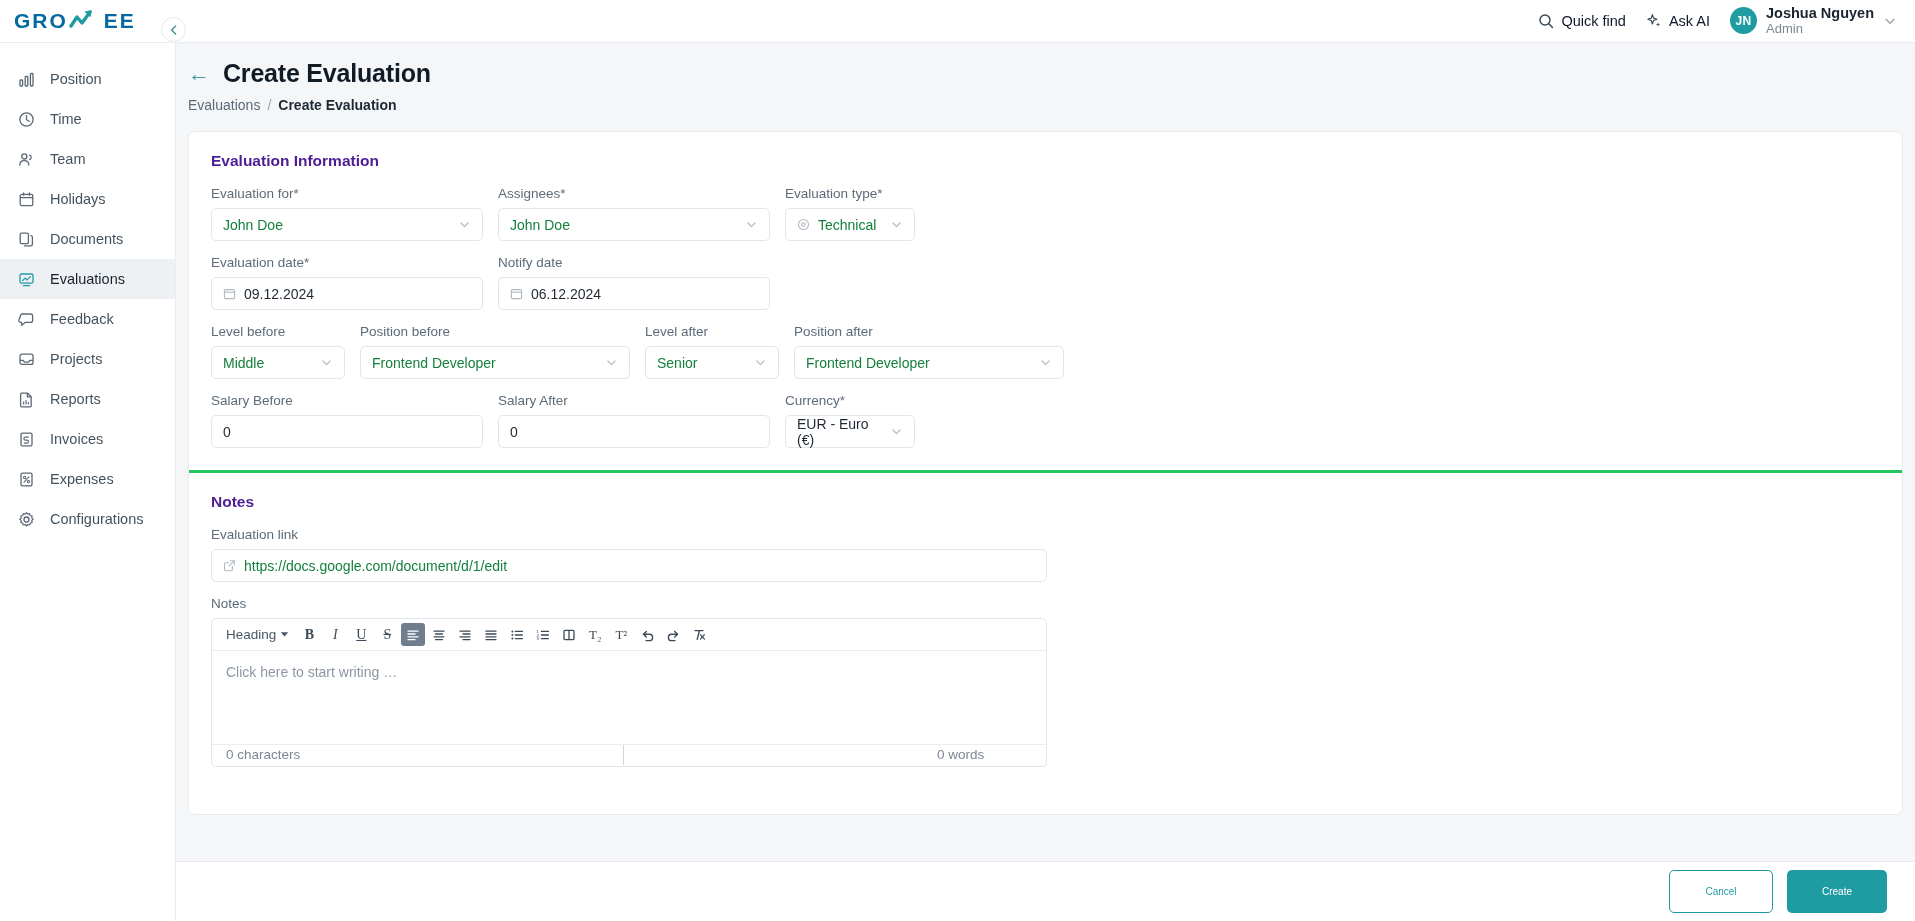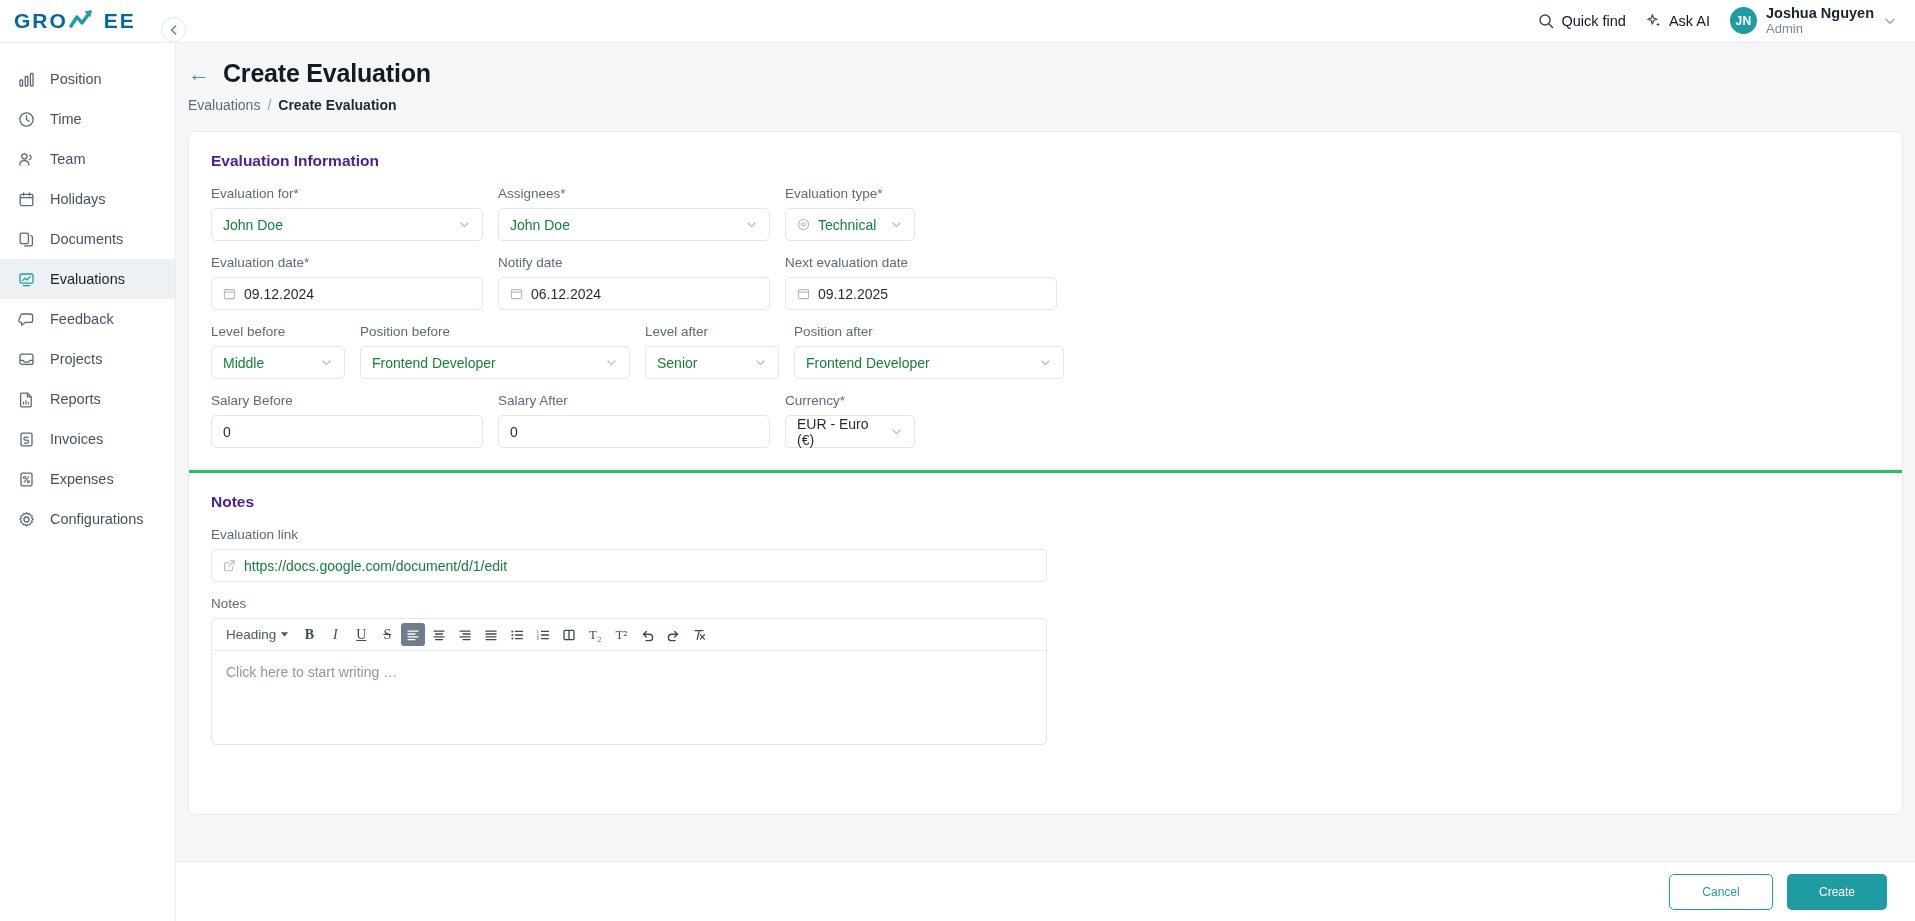--- a/index.html
+++ b/index.html
@@ -126,21 +126,21 @@
   .editor-foot .divider { position: absolute; left: 411px; top: 0; width: 1px; height: 20px; background: #cfd6dd; }
 
   
   .footer-bar {
     position: absolute; bottom: 0; left: 176px; width: 1739px; height: 60px;
     background: #ffffff; border-top: 1px solid #e7ebef;
     display: flex; align-items: center; justify-content: flex-end;
     gap: 14px; padding-right: 28px; z-index: 18;
   }
   .btn {
-    height: 36px; min-width: 104px; border-radius: 5px; font-size: 12px;
+    height: 43px; min-width: 104px; border-radius: 5px; font-size: 10px;
     display: flex; align-items: center; justify-content: center; cursor: pointer;
   }
   .btn-ghost { border: 1px solid #1f9ca2; color: #1f9ca2; background: #fff; }
   .btn-primary { background: #1f9ca2; color: #ffffff; min-width: 100px; }
   svg { display: block; }
 </style>
 </head>
 <body>
 
 <div class="app">
@@ -414,32 +414,20 @@
               <span class="pre-ico">
                 <svg width="13" height="13" viewBox="0 0 13 13">
                     <rect x="1.4" y="2.6" width="10.2" height="9" rx="1.2" fill="none" stroke="#b0b9c2" stroke-width="1.1"></rect>
                     <line x1="1.4" y1="5.2" x2="11.6" y2="5.2" stroke="#b0b9c2" stroke-width="1.1"></line>
                   </svg>
               </span>
               <span class="val">06.12.2024</span>
             </div>
           </div>
 
-          <div class="c-w1">
-            <div class="field-label">Next evaluation date</div>
-            <div class="control">
-              <span class="pre-ico">
-                <svg width="13" height="13" viewBox="0 0 13 13">
-                    <rect x="1.4" y="2.6" width="10.2" height="9" rx="1.2" fill="none" stroke="#b0b9c2" stroke-width="1.1"></rect>
-                    <line x1="1.4" y1="5.2" x2="11.6" y2="5.2" stroke="#b0b9c2" stroke-width="1.1"></line>
-                  </svg>
-              </span>
-              <span class="val">09.12.2025</span>
-            </div>
-          </div>
         </div>
 
         <div class="grid-row">
           <div class="c-lvl">
             <div class="field-label">Level before</div>
             <div class="control">
               <span class="val placeholder">Middle</span>
               <span class="caret">
                 <svg width="13" height="13" viewBox="0 0 13 13">
                     <path d="M3 5 L6.5 8.6 L10 5" fill="none" stroke="#b4bdc6" stroke-width="1.3" stroke-linecap="round" stroke-linejoin="round"></path>
@@ -644,20 +632,25 @@
                       <path d="M8.4 6.6 L12.4 11.2 M12.4 6.6 L8.4 11.2" fill="none" stroke="#3c4a58" stroke-width="1.2" stroke-linecap="round"></path>
                     </svg>
                 </span>
               </div>
             </div>
 
             <div class="editor-body">
               <span>Click here to start writing …</span>
             </div>
 
+            <div class="editor-foot">
+              <span>0 characters</span>
+              <span class="divider"></span>
+              <span class="words">0 words</span>
+            </div>
           </div>
         </div>
       </div>
 
     </div>
   </div>
 
   <div class="footer-bar">
     <div class="btn btn-ghost">Cancel</div>
     <div class="btn btn-primary">Create</div>

